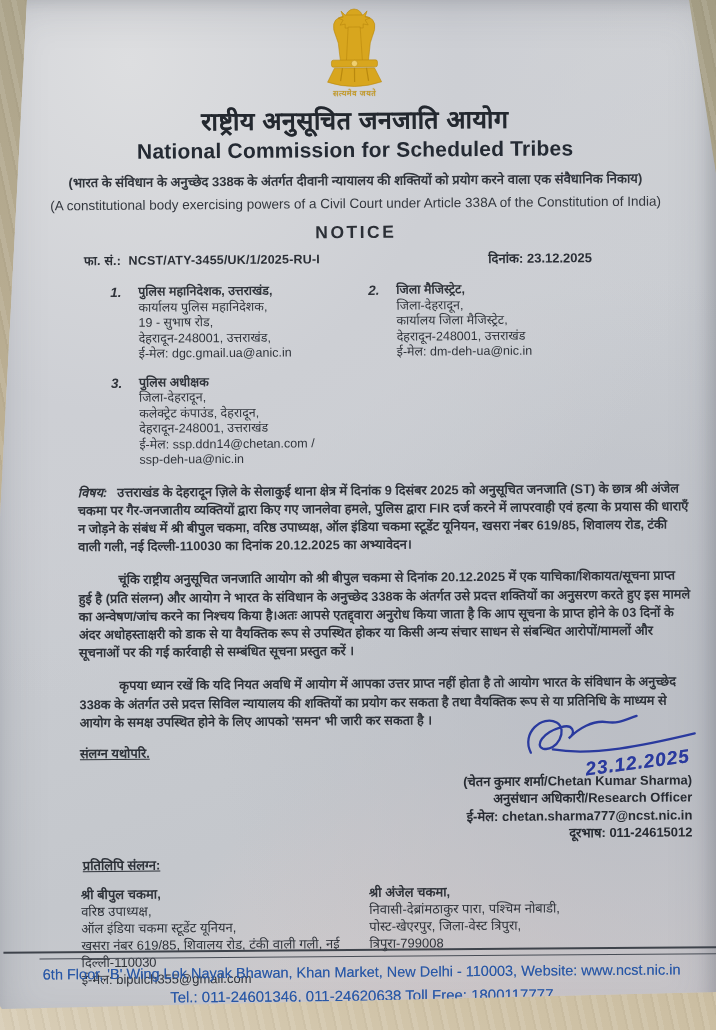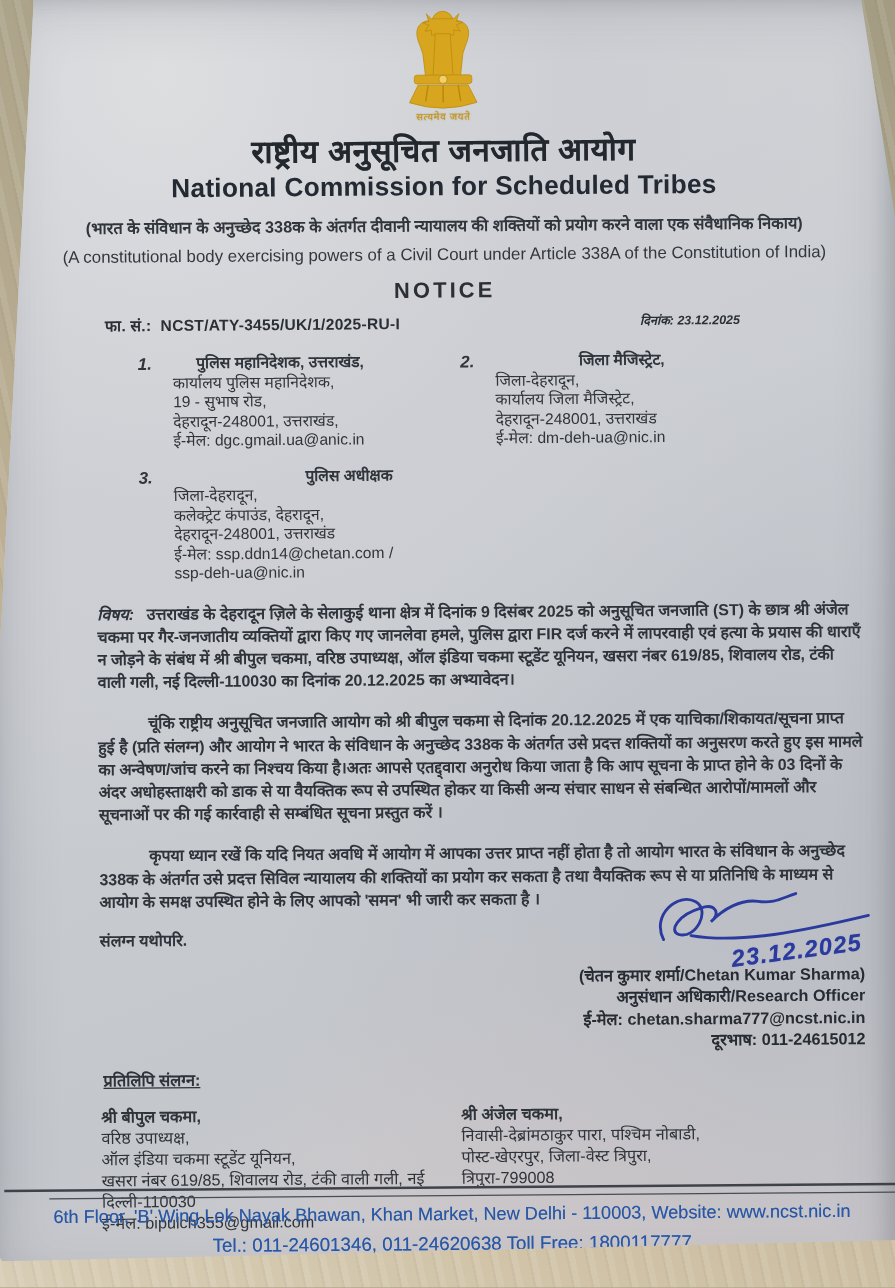--- a/index.html
+++ b/index.html
@@ -37,36 +37,36 @@
   
   .emblem-wrap{margin-top:7px;text-align:center;line-height:0;}
   .motto{font-size:8px;line-height:10px;color:#c79a1c;letter-spacing:.5px;text-shadow:0 0 1px rgba(160,120,20,.8);}
   .title-hi{font-size:25px;font-weight:bold;color:#23282f;margin-top:3px;letter-spacing:.5px;}
   .title-en{font-size:21px;font-weight:bold;color:#242a33;margin-top:2px;letter-spacing:.2px;}
   .sub-hi{font-size:13px;font-weight:600;color:#31353c;margin-top:9px;}
   .sub-en{font-size:13.5px;color:#33373e;margin-top:7px;}
   .notice{font-size:17.5px;font-weight:bold;letter-spacing:2.5px;color:#2b2f36;margin-top:11px;}
   .file-row{display:flex;justify-content:space-between;margin:7px 122px 0 86px;font-size:12.5px;font-weight:bold;color:#2b2f36;}
   .file-no{letter-spacing:.2px;}
-  .date-right{white-space:nowrap;font-size:10px;font-style:italic;}
+  .date-right{white-space:nowrap;font-size:13px;}
 
   
   .addr-grid{display:grid;grid-template-columns:258px 1fr;row-gap:13px;margin:15px 30px 0 112px;}
   .addr{display:flex;font-size:12.5px;line-height:15.5px;color:#30343b;}
   .addr .no{width:28px;font-weight:bold;font-style:italic;font-size:13.5px;flex:none;}
-  .addr .l1{font-weight:bold;text-align:right;}
+  .addr .l1{font-weight:bold;}
 
   
   .para{margin:15px 25px 0 78px;font-size:12.8px;line-height:18.2px;color:#2f333a;font-weight:600;text-align:left;}
   .para.indent{text-indent:40px;}
   .subject-label{font-weight:bold;margin-right:10px;font-style:italic;}
 
   
   .sig-row{display:flex;justify-content:space-between;align-items:flex-start;margin:4px 26px 0 78px;}
-  .enclosure{font-size:12.8px;font-weight:600;color:#2f333a;margin-top:8px;}
+  .enclosure{font-size:12.8px;font-weight:600;color:#2f333a;text-decoration:underline;margin-top:8px;}
   .sig-stack{position:relative;text-align:right;font-size:13px;font-weight:bold;line-height:17.5px;color:#272b32;padding-top:40px;min-width:330px;}
   .scribble{position:absolute;top:-24px;right:-6px;}
   .hand-date{
     position:absolute;top:22px;right:2px;
     font-size:19px;font-style:italic;font-weight:bold;color:#2a3a9e;
     transform:rotate(-7deg);letter-spacing:1px;text-shadow:0 0 .6px rgba(42,58,158,.7);
   }
 
   
   .copy-heading{margin:10px 0 0 80px;font-size:13px;font-weight:bold;color:#2e3239;text-decoration:underline;}

